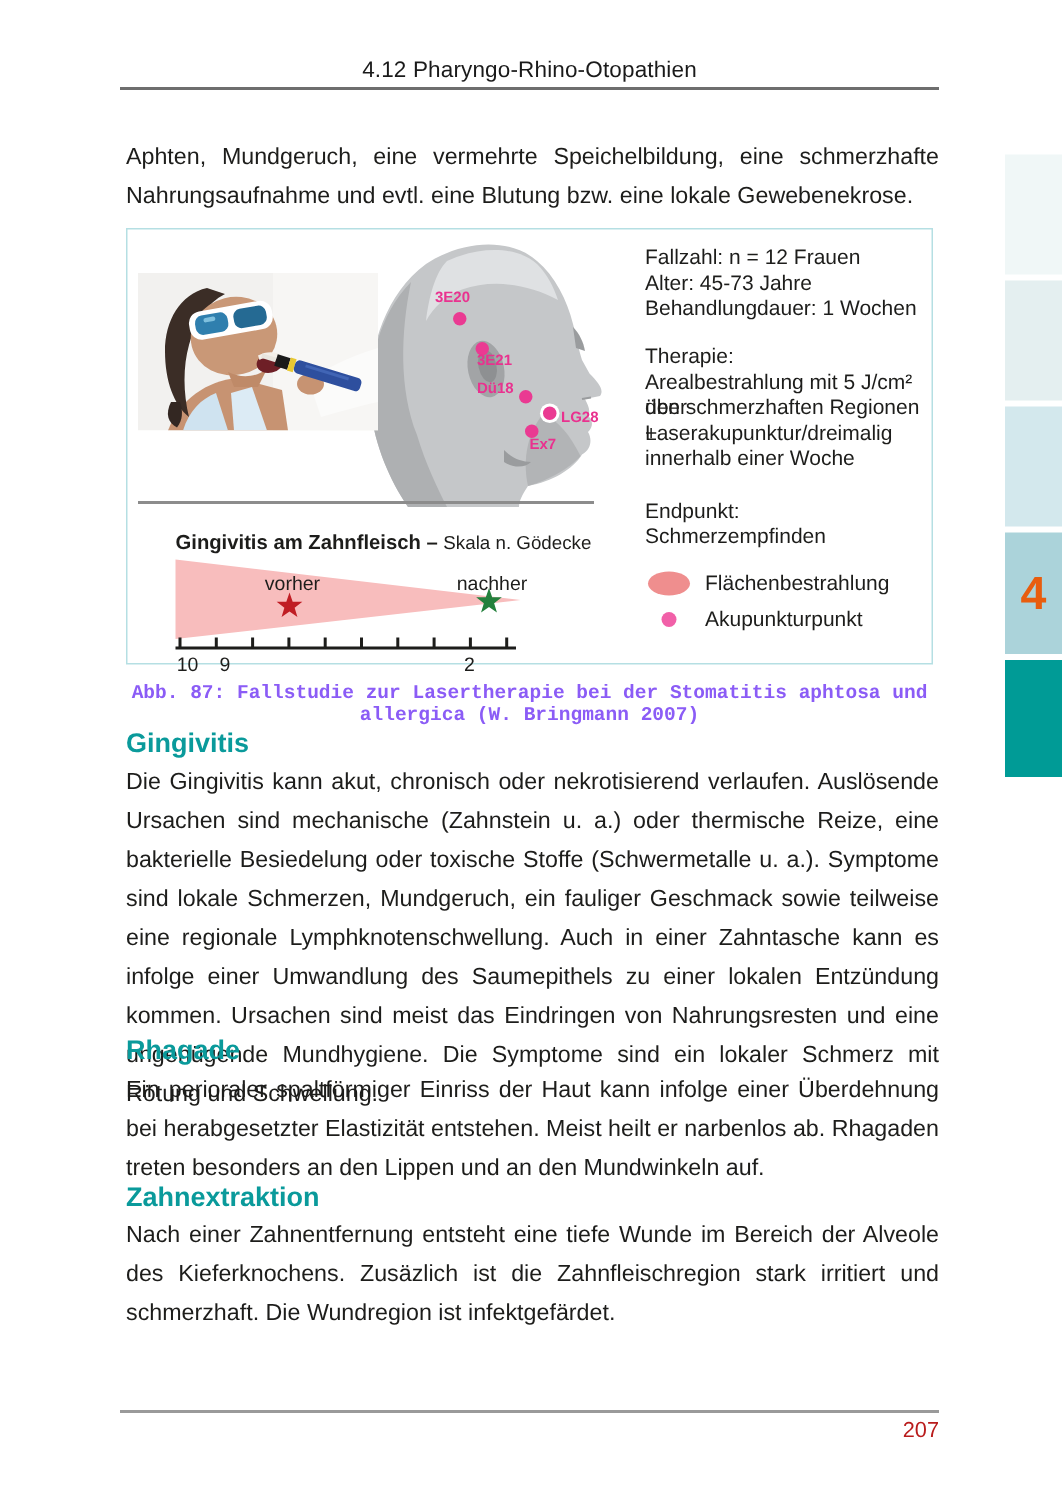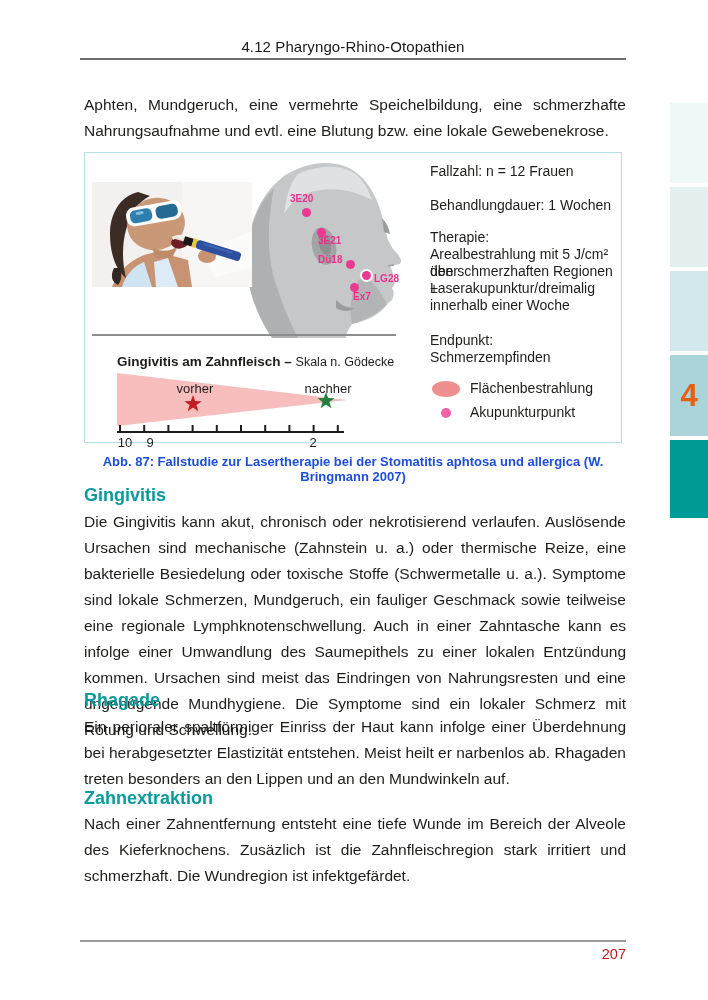--- a/index.html
+++ b/index.html
@@ -79,21 +79,21 @@
   }
   .legend-label{position:absolute;left:40px;top:0;}
   .scale-title{
     position:absolute;left:32px;top:201px;font-size:13.5px;color:#1d1d1b;white-space:nowrap;
   }
   .scale-title b{font-weight:bold;}
   .scale-title .sub{font-size:12.5px;}
   .scale-svg{position:absolute;left:30px;top:214px;width:270px;height:84px;}
   .caption{
     position:absolute;top:454px;left:84px;width:538px;
-    text-align:center;font-size:13px;font-weight:bold;color:#1d4ed8;
+    text-align:center;font-size:13px;font-weight:bold;color:#8b5cf6;font-family:Liberation Mono, monospace;
   }
 </style>
 </head>
 <body>
 
 <div class="page">
 
   <div class="header-title">4.12 Pharyngo-Rhino-Otopathien</div>
   <div class="header-rule"></div>
 
@@ -174,20 +174,21 @@
     <div class="acu-dot ringed" style="left:277px;top:118px"></div>
     <div class="acu-dot" style="left:265px;top:130px"></div>
 
     <div class="acu-label" style="left:205px;top:40px">3E20</div>
     <div class="acu-label" style="left:233px;top:82px">3E21</div>
     <div class="acu-label" style="left:233px;top:101px">Dü18</div>
     <div class="acu-label" style="left:289px;top:120px">LG28</div>
     <div class="acu-label" style="left:268px;top:138px">Ex7</div>
 
     <div class="info-line" style="top:10px">Fallzahl: n = 12 Frauen</div>
+    <div class="info-line" style="top:27px">Alter: 45-73 Jahre</div>
     <div class="info-line" style="top:44px">Behandlungdauer: 1 Wochen</div>
     <div class="info-line" style="top:76px">Therapie:</div>
     <div class="info-line" style="top:93px">Arealbestrahlung mit 5 J/cm² über</div>
     <div class="info-line" style="top:110px">den schmerzhaften Regionen  +</div>
     <div class="info-line" style="top:127px">Laserakupunktur/dreimalig</div>
     <div class="info-line" style="top:144px">innerhalb einer Woche</div>
     <div class="info-line" style="top:179px">Endpunkt:</div>
     <div class="info-line" style="top:196px">Schmerzempfinden</div>
 
     <div class="legend-row" style="top:227px">

